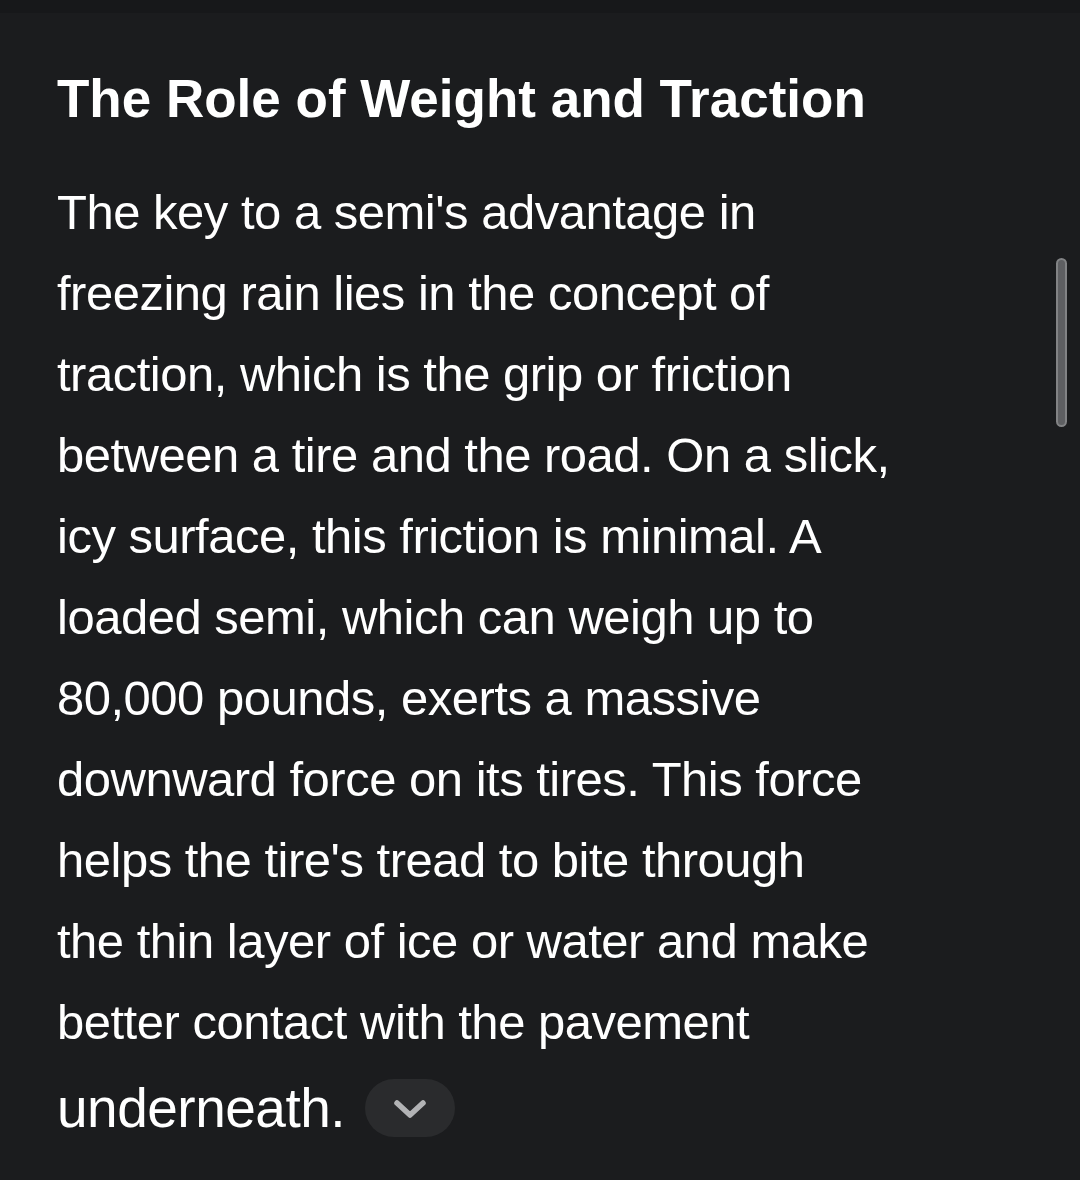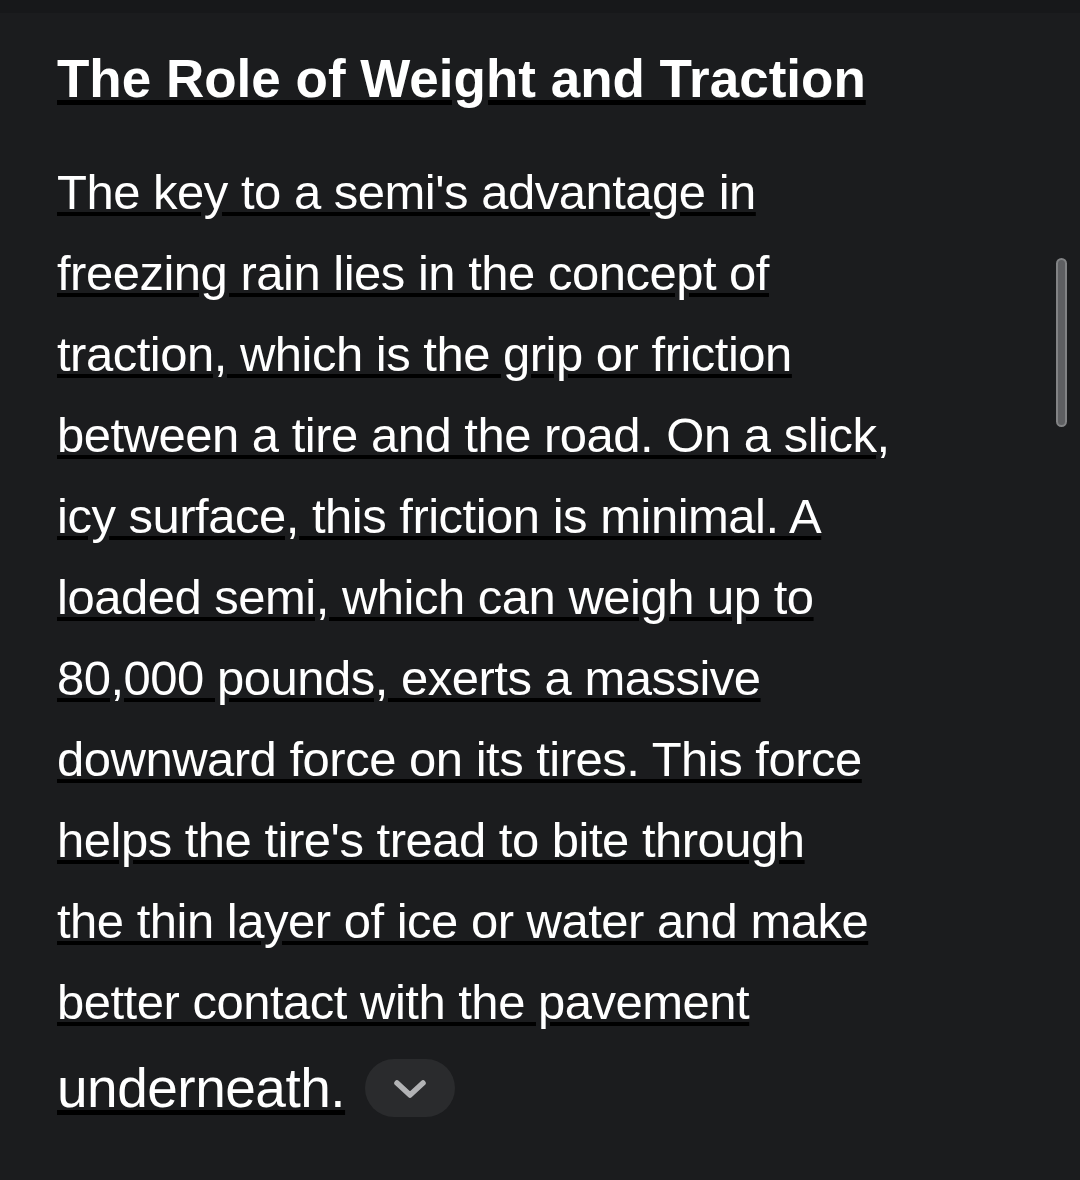--- a/index.html
+++ b/index.html
@@ -19,22 +19,21 @@
     top: 0; left: 0;
     width: 1080px;
     height: 13px;
     background: #17181a;
   }
   .content {
     position: absolute;
     top: 0; left: 0;
     box-sizing: border-box;
     width: 1080px;
-    padding: 48px 40px 0 57px;
-    text-decoration: underline;
+    padding: 68px 40px 0 57px;
   }
   h1.page-title {
     margin: 0;
     color: #ffffff;
     font-size: 53px;
     font-weight: 700;
     line-height: 62px;
     letter-spacing: 0px;
     white-space: pre;
   }

